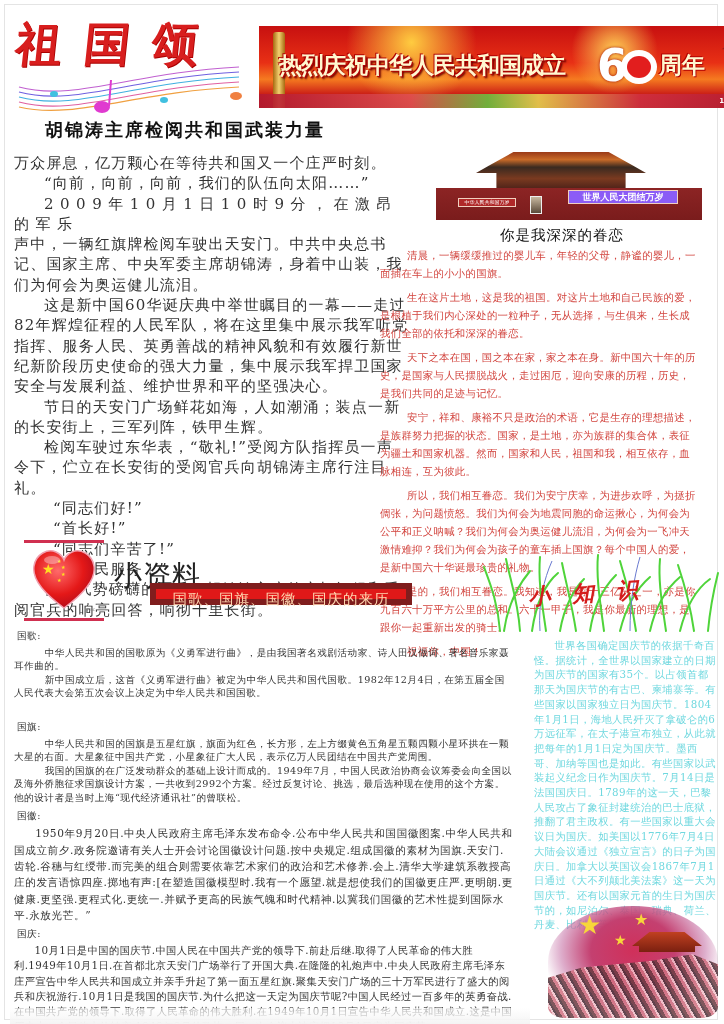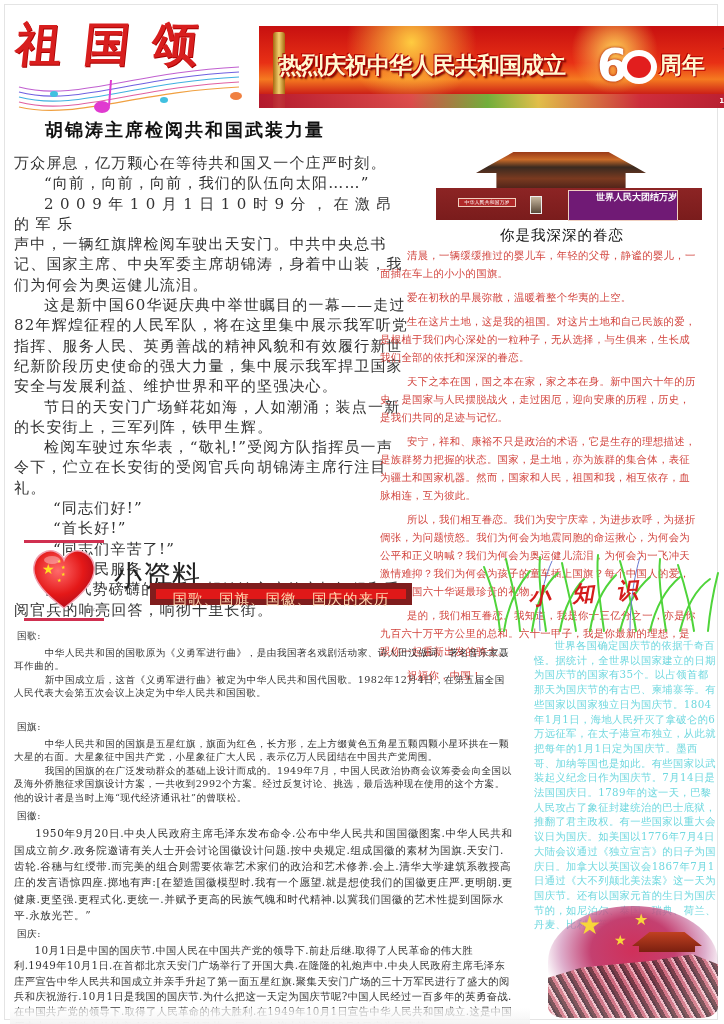--- a/index.html
+++ b/index.html
@@ -34,21 +34,21 @@
   .article p { margin: 0; text-indent: 2em; }
   .article p.noindent { text-indent: 0; }
   .article p.quote { text-indent: 0; padding-left: 2.6em; }
   .article p.wide { letter-spacing: 6.5px; }
 
   
   .gate-img { position: absolute; left: 428px; top: 148px; width: 276px; height: 72px; }
   .gate-roof { position: absolute; left: 48px; top: 4px; width: 170px; height: 38px; background: linear-gradient(180deg, #9a3a18 0%, #c86a28 20%, #3a2a20 40%, #7a3a20 70%, #4a2018 100%); clip-path: polygon(8% 35%, 22% 0, 78% 0, 92% 35%, 100% 55%, 88% 55%, 88% 100%, 12% 100%, 12% 55%, 0 55%); }
   .gate-wall { position: absolute; left: 8px; top: 40px; width: 266px; height: 32px; background: linear-gradient(180deg, #8c2424, #7a1c1c); }
   .gate-sign-left { position: absolute; left: 30px; top: 50px; width: 58px; height: 9px; background: #b02828; border: 1px solid #f0d0c0; font-size: 5px; color: #fff; line-height: 7px; text-align: center; white-space: nowrap; overflow: hidden; }
-  .gate-sign-right { position: absolute; left: 140px; top: 42px; width: 110px; height: 31px; background: #701a75; border: 1px solid #f0d0c0; font-family: "DejaVu Sans", sans-serif; font-weight: bold; font-size: 9px; color: #fff; line-height: 12px; text-align: right; white-space: nowrap; }
+  .gate-sign-right { position: absolute; left: 140px; top: 42px; width: 110px; height: 14px; background: #8b5cf6; border: 1px solid #f0d0c0; font-family: "DejaVu Sans", sans-serif; font-weight: bold; font-size: 9px; color: #fff; line-height: 12px; text-align: center; white-space: nowrap; }
   .gate-portrait { position: absolute; left: 102px; top: 48px; width: 12px; height: 18px; background: linear-gradient(180deg, #c8b8a0, #5a4a3a); border: 1px solid #eee; }
   .gate-flags { position: absolute; left: 10px; top: 40px; width: 40px; height: 12px; border-top: 1px solid #666; }
 
   
   .poem-title { position: absolute; left: 500px; top: 226px; font-size: 14.5px; letter-spacing: 1px; color: #111; }
   .poem { position: absolute; left: 380px; top: 246px; width: 316px; font-size: 10.4px; line-height: 18px; color: #d2443e; letter-spacing: .3px; }
   .poem p { margin: 0 0 6px 0; text-indent: 2.6em; }
   .poem p.sign { margin-top: 0; }
 
   
@@ -143,21 +143,20 @@
   <div class="gate-roof"></div>
   <div class="gate-wall"></div>
   <div class="gate-sign-left">中华人民共和国万岁</div>
   <div class="gate-portrait"></div>
   <div class="gate-sign-right">世界人民大团结万岁</div>
 </div>
 
 <div class="poem-title">你是我深深的眷恋</div>
 <div class="poem">
   <p>清晨，一辆缓缓推过的婴儿车，年轻的父母，静谧的婴儿，一面插在车上的小小的国旗。</p>
-  <p>爱在初秋的早晨弥散，温暖着整个华夷的上空。</p>
   <p>生在这片土地，这是我的祖国。对这片土地和自己民族的爱，是根植于我们内心深处的一粒种子，无从选择，与生俱来，生长成我们全部的依托和深深的眷恋。</p>
   <p>天下之本在国，国之本在家，家之本在身。新中国六十年的历史，是国家与人民摆脱战火，走过困厄，迎向安康的历程，历史，是我们共同的足迹与记忆。</p>
   <p>安宁，祥和、康裕不只是政治的术语，它是生存的理想描述，是族群努力把握的状态。国家，是土地，亦为族群的集合体，表征为疆土和国家机器。然而，国家和人民，祖国和我，相互依存，血脉相连，互为彼此。</p>
   <p>所以，我们相互眷恋。我们为安宁庆幸，为进步欢呼，为拯折倜张，为问题愤怒。我们为何会为地震同胞的命运揪心，为何会为公平和正义呐喊？我们为何会为奥运健儿流泪，为何会为一飞冲天激情难抑？我们为何会为孩子的童车插上国旗？每个中国人的爱，是新中国六十华诞最珍贵的礼物。</p>
   <p>是的，我们相互眷恋。我知道，我是你十三亿分之一，亦是你九百六十万平方公里的总和。六十一甲子，我是你最新的理想，是跟你一起重新出发的骑士。</p>
   <p class="sign">祝福你，中国！</p>
 </div>
 
 <div class="heart-box">
   <div class="heart-line" style="top:0"></div>

